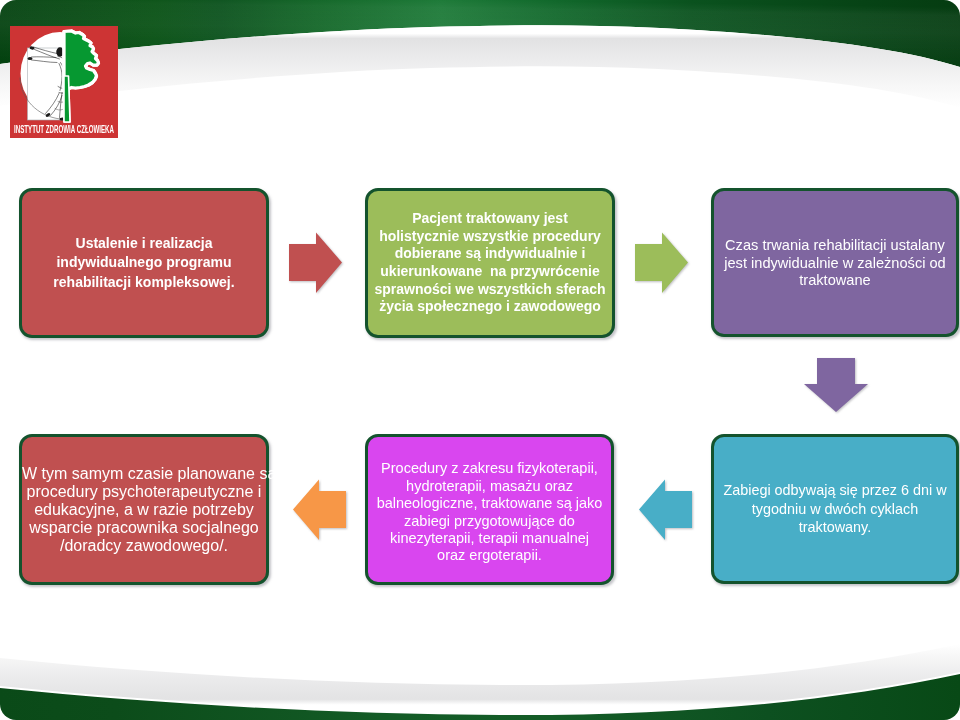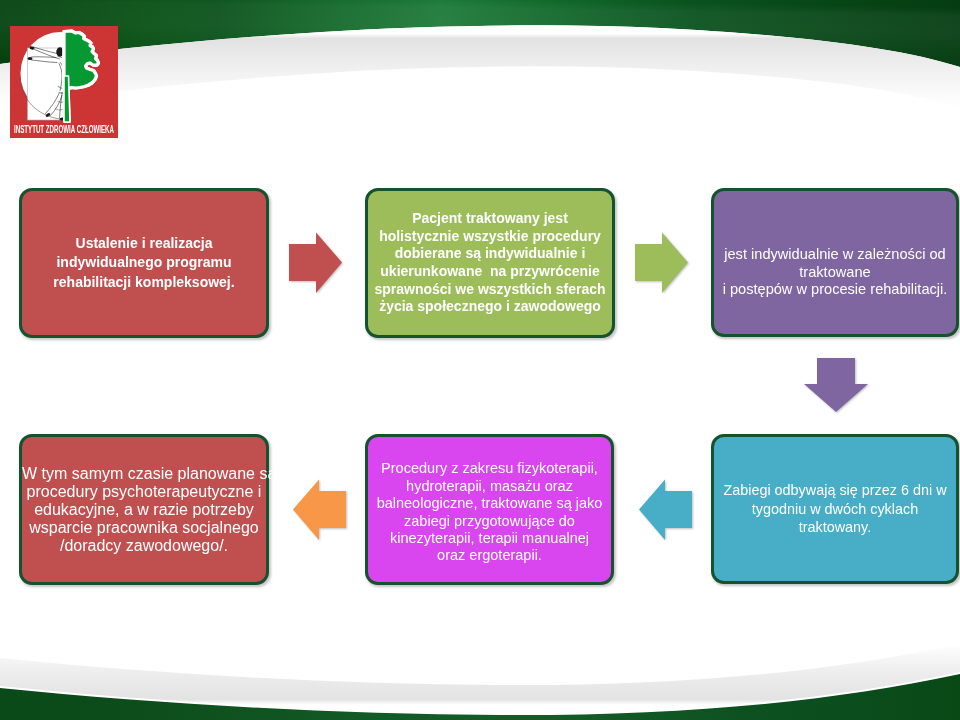--- a/index.html
+++ b/index.html
@@ -1,19 +1,19 @@
 <!DOCTYPE html>
 <html lang="pl"><head>
 <meta charset="utf-8">
 <title>Rehabilitacja kompleksowa</title>
 <style>
   html,body{margin:0;padding:0;background:#fff;}
   body{width:960px;height:720px;overflow:hidden;
        font-family:"Liberation Sans",sans-serif;-webkit-font-smoothing:antialiased;}
-  .slide{position:relative;width:960px;height:720px;background:#ffffff;overflow:hidden;}
+  .slide{position:relative;width:960px;height:720px;background:#ffffff;overflow:hidden;border-radius:16px;}
   .deco{position:absolute;left:0;top:0;width:960px;height:720px;}
   .logo{position:absolute;left:10px;top:26px;width:108px;height:112px;}
   .box{position:absolute;box-sizing:border-box;border-radius:13px;
        display:flex;align-items:center;justify-content:center;text-align:center;
        color:#ffffff;border:3px solid #14532d;
        box-shadow:1.5px 2px 2.5px rgba(125,125,135,0.45);}
   .box .txt{display:block;width:100%;}
   .bold{font-weight:bold;}
   .arrow{position:absolute;filter:drop-shadow(1px 1.5px 1.2px rgba(110,110,120,0.45));}
   #b1 .txt{font-size:14px;line-height:19.2px;}
@@ -154,21 +154,21 @@
     </svg>
   </div>
 
   <div class="box bold" id="b1" style="left: 19px; top: 188px; width: 250px; height: 150px; background: rgb(192, 80, 80);">
     <span class="txt"><span class="ln">Ustalenie&nbsp;i&nbsp;realizacja</span><br><span class="ln">indywidualnego&nbsp;programu</span><br><span class="ln">rehabilitacji&nbsp;kompleksowej.</span></span>
   </div>
   <div class="box bold" id="b2" style="left: 365px; top: 188px; width: 250px; height: 150px; background: rgb(156, 189, 90);">
     <span class="txt"><span class="ln">Pacjent&nbsp;traktowany&nbsp;jest</span><br><span class="ln">holistycznie&nbsp;wszystkie&nbsp;procedury</span><br><span class="ln">dobierane&nbsp;są&nbsp;indywidualnie&nbsp;i</span><br><span class="ln">ukierunkowane&nbsp;&nbsp;na&nbsp;przywrócenie</span><br><span class="ln">sprawności&nbsp;we&nbsp;wszystkich&nbsp;sferach</span><br><span class="ln">życia&nbsp;społecznego&nbsp;i&nbsp;zawodowego</span></span>
   </div>
   <div class="box" id="b3" style="left: 711px; top: 188px; width: 248px; height: 149px; background: rgb(127, 102, 160);">
-    <span class="txt"><br><span class="ln">jest&nbsp;indywidualnie&nbsp;w&nbsp;zależności&nbsp;od</span><br><span class="ln">traktowane</span><br><span class="ln">i&nbsp;postępów&nbsp;w&nbsp;procesie&nbsp;rehabilitacji.</span></span>
+    <span class="txt"><span class="ln">Czas&nbsp;trwania&nbsp;rehabilitacji&nbsp;ustalany</span><br><span class="ln">jest&nbsp;indywidualnie&nbsp;w&nbsp;zależności&nbsp;od</span><br><span class="ln">traktowane</span><br></span>
   </div>
   <div class="box" id="b4" style="left: 19px; top: 434px; width: 250px; height: 151px; background: rgb(192, 80, 80);">
     <span class="txt"><span class="ln">W&nbsp;tym&nbsp;samym&nbsp;czasie&nbsp;planowane&nbsp;są</span><br><span class="ln">procedury&nbsp;psychoterapeutyczne&nbsp;i</span><br><span class="ln">edukacyjne,&nbsp;a&nbsp;w&nbsp;razie&nbsp;potrzeby</span><br><span class="ln">wsparcie&nbsp;pracownika&nbsp;socjalnego</span><br><span class="ln">/doradcy&nbsp;zawodowego/.</span></span>
   </div>
   <div class="box" id="b5" style="left: 365px; top: 434px; width: 249px; height: 151px; background: #d946ef;">
     <span class="txt"><span class="ln">Procedury&nbsp;z&nbsp;zakresu&nbsp;fizykoterapii,</span><br><span class="ln">hydroterapii,&nbsp;masażu&nbsp;oraz</span><br><span class="ln">balneologiczne,&nbsp;traktowane&nbsp;są&nbsp;jako</span><br><span class="ln">zabiegi&nbsp;przygotowujące&nbsp;do</span><br><span class="ln">kinezyterapii,&nbsp;terapii&nbsp;manualnej</span><br><span class="ln">oraz&nbsp;ergoterapii.</span></span>
   </div>
   <div class="box" id="b6" style="left: 711px; top: 434px; width: 248px; height: 150px; background: rgb(72, 174, 199);">
     <span class="txt"><span class="ln">Zabiegi&nbsp;odbywają&nbsp;się&nbsp;przez&nbsp;6&nbsp;dni&nbsp;w</span><br><span class="ln">tygodniu&nbsp;w&nbsp;dwóch&nbsp;cyklach</span><br><span class="ln">traktowany.</span></span>
   </div>

